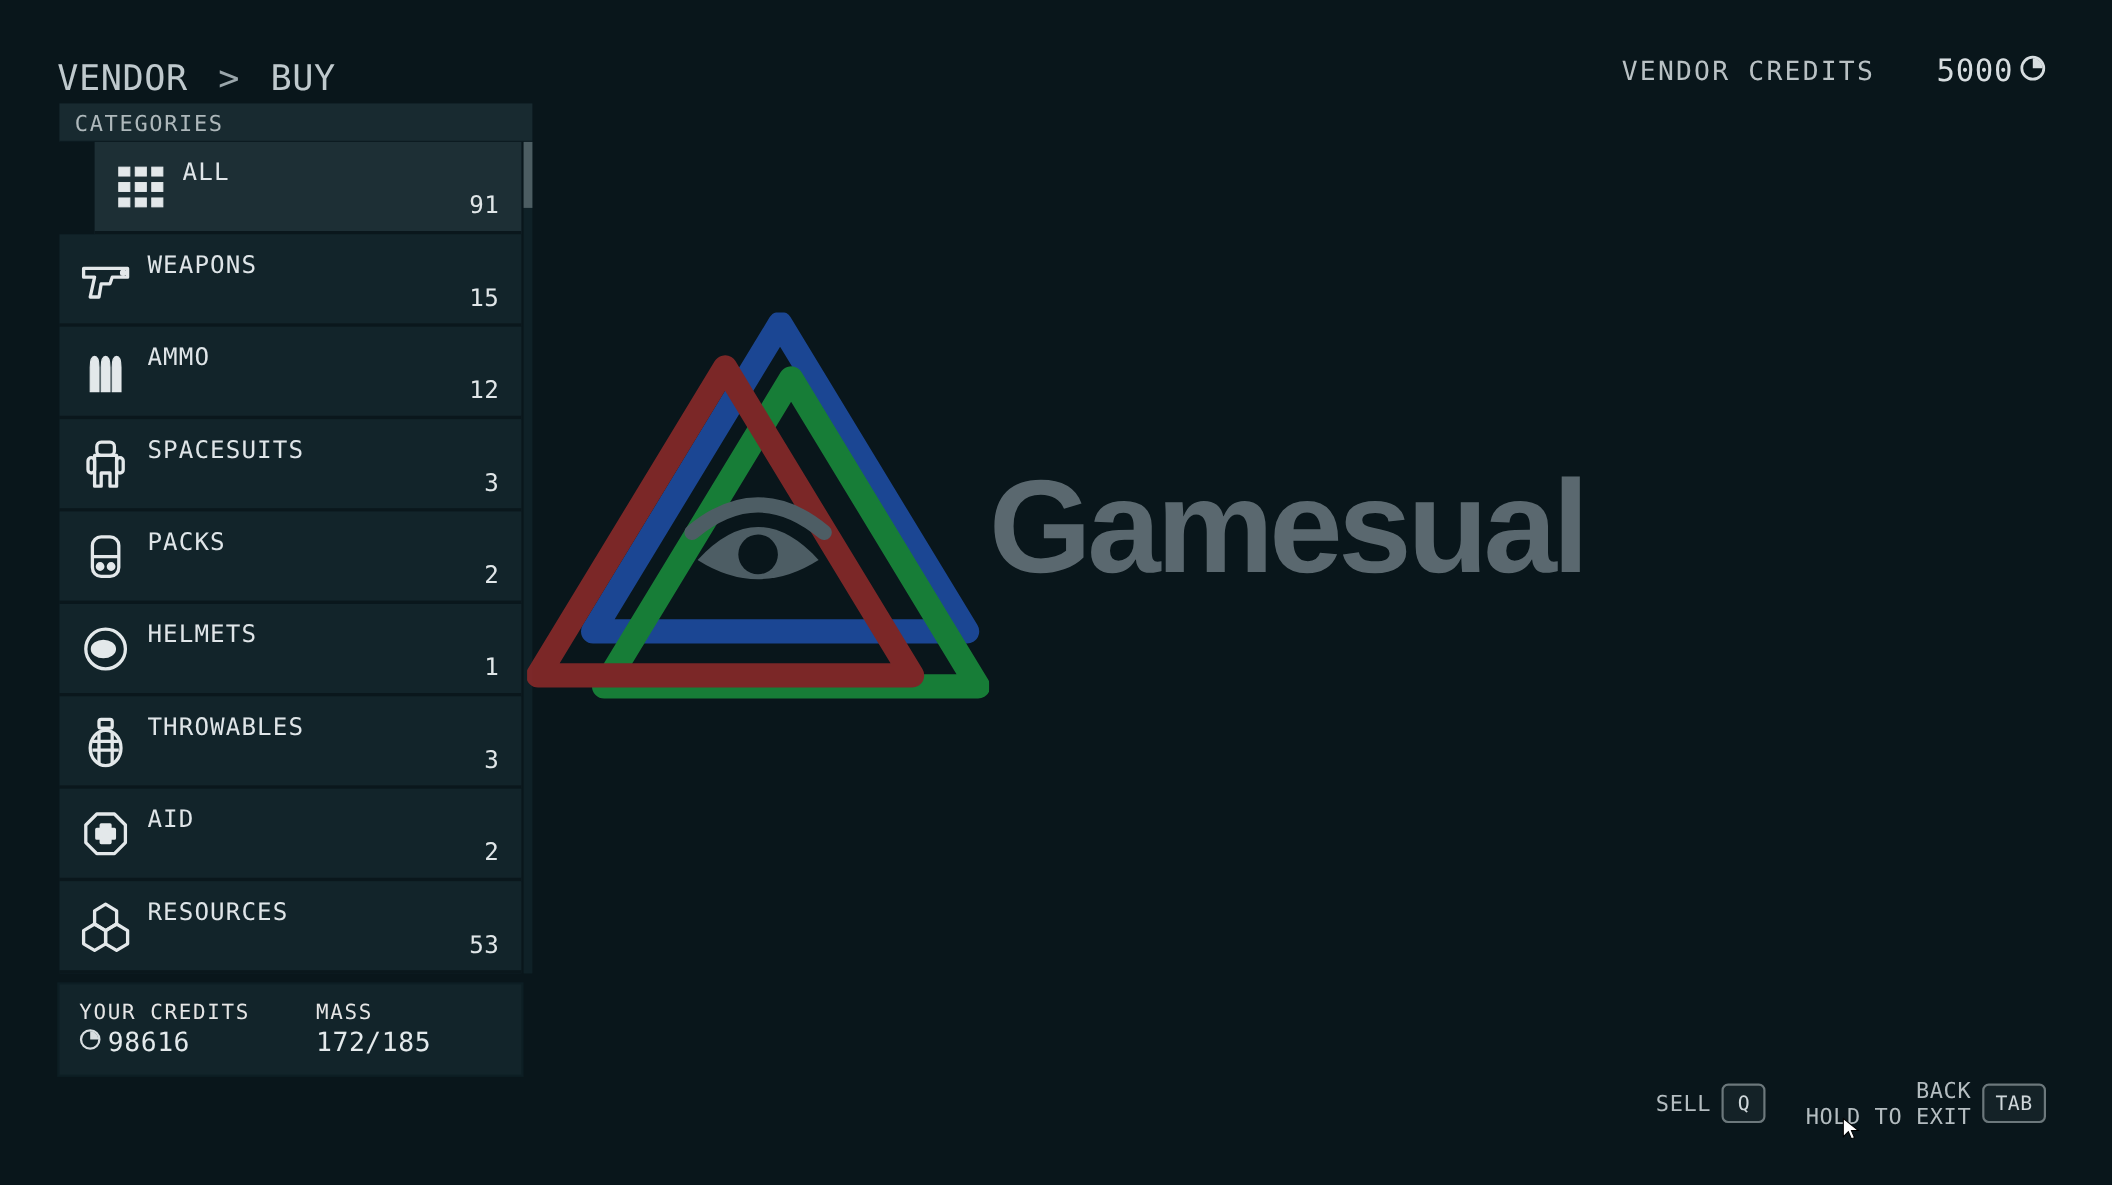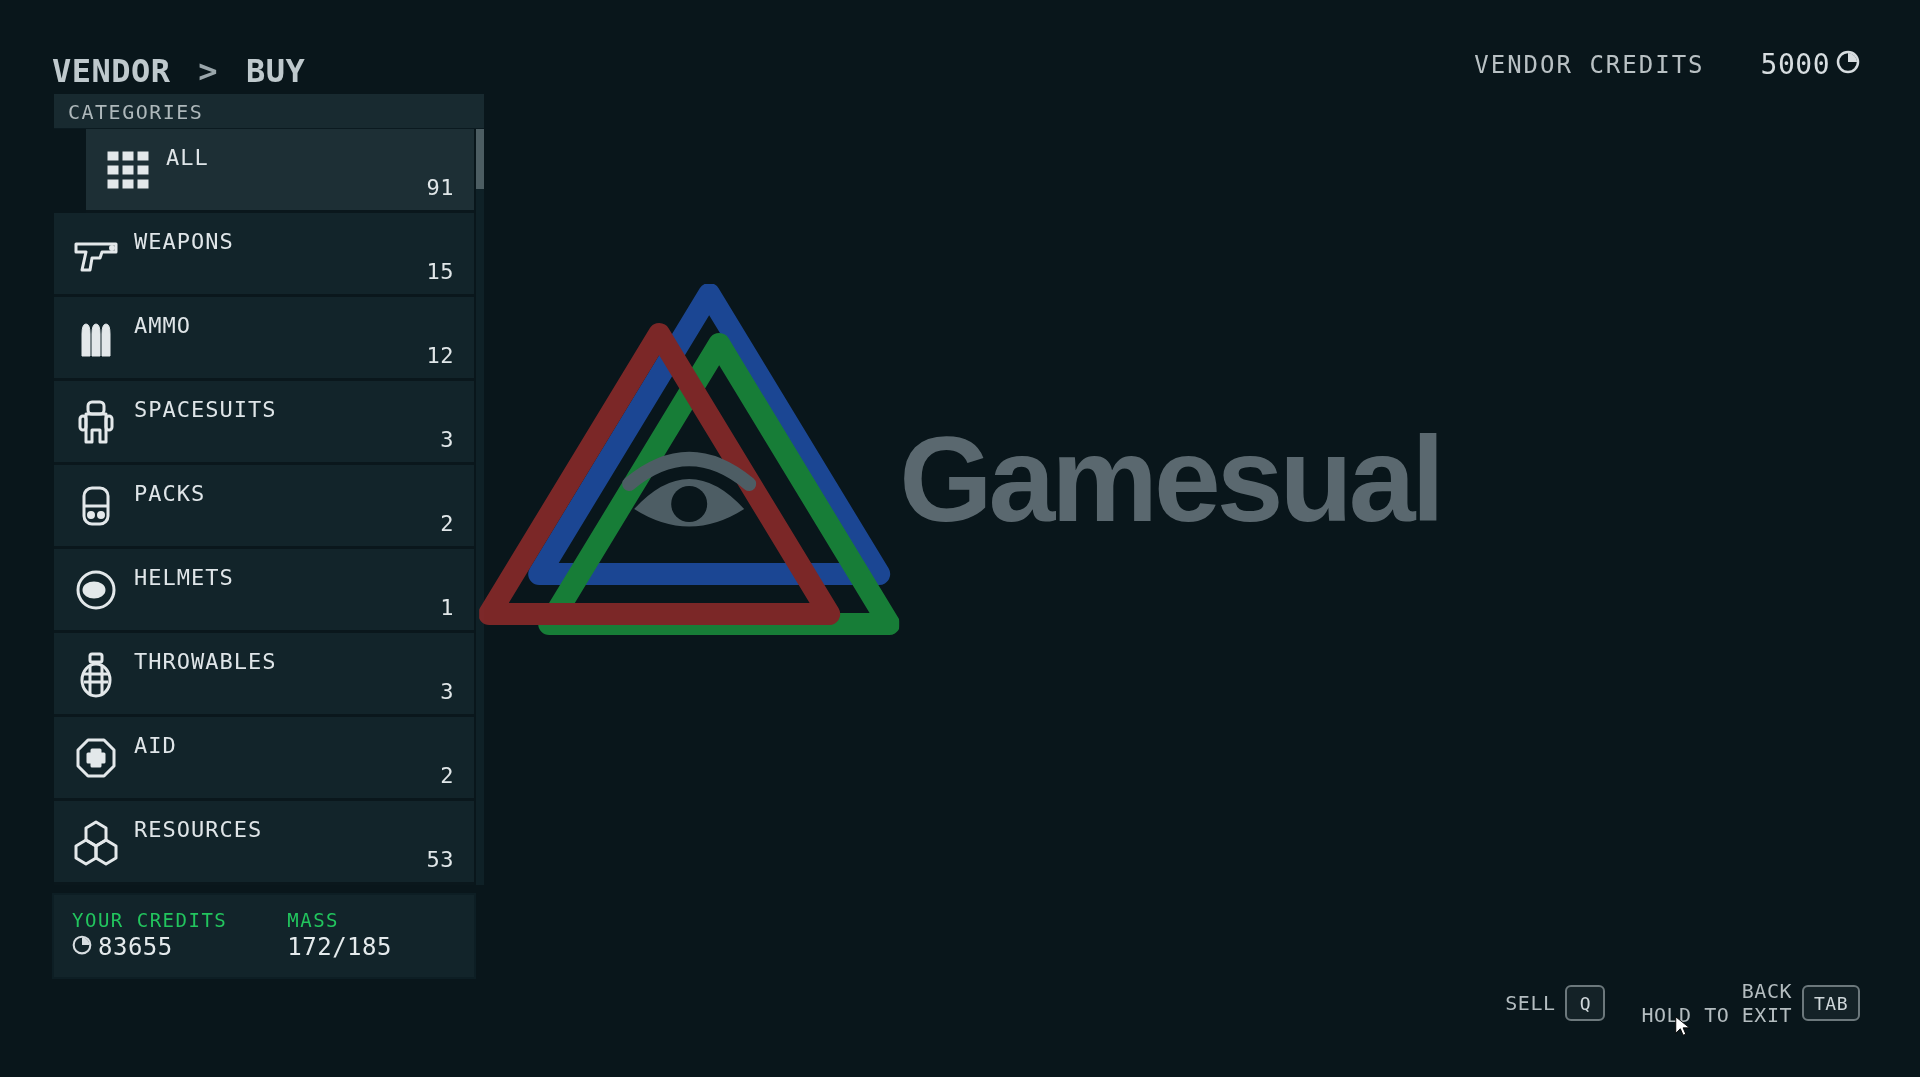--- a/index.html
+++ b/index.html
@@ -13,21 +13,21 @@
     position: relative;
     letter-spacing: 0.5px;
   }
 
   
   .breadcrumb {
     position: absolute;
     left: 52px;
     top: 52px;
     font-size: 32px;
-    font-weight: 700;
+    font-weight: 400;
     color: #bfc9cd;
     text-transform: uppercase;
   }
   .bc-sep { margin: 0 8px; color: #9aa6ab; }
 
   
   .vendor-credits {
     position: absolute;
     right: 60px;
     top: 48px;
@@ -117,21 +117,21 @@
     margin-top: 10px;
     margin-right: 10px;
     background: #12242a;
     padding: 14px 18px 16px 18px;
     display: flex;
     gap: 60px;
     box-shadow: 0 0 0 2px #0d1e24;
   }
   .stat .stat-label {
     font-size: 19px;
-    color: #22c55e;
+    color: #e5e5e5;
     letter-spacing: 1.5px;
     margin-bottom: 2px;
   }
   .stat .stat-value {
     font-size: 24px;
     color: #e4eaec;
     display: flex;
     align-items: center;
     gap: 6px;
   }
@@ -375,21 +375,21 @@
   <div class="player-stats">
     <div class="stat">
       <div class="stat-label">YOUR CREDITS</div>
       <div class="stat-value">
         <span class="credits-icon">
           <svg viewBox="0 0 24 24">
               <circle cx="12" cy="12" r="10" fill="none" stroke="#d7dde0" stroke-width="2.5"></circle>
               <path d="M12 3 A9 9 0 0 1 21 12 L12 12 Z" fill="#d7dde0"></path>
             </svg>
         </span>
-        <span>83655</span>
+        <span>98616</span>
       </div>
     </div>
     <div class="stat">
       <div class="stat-label">MASS</div>
       <div class="stat-value">172/185</div>
     </div>
   </div>
 </div>
 
 <div class="watermark">

